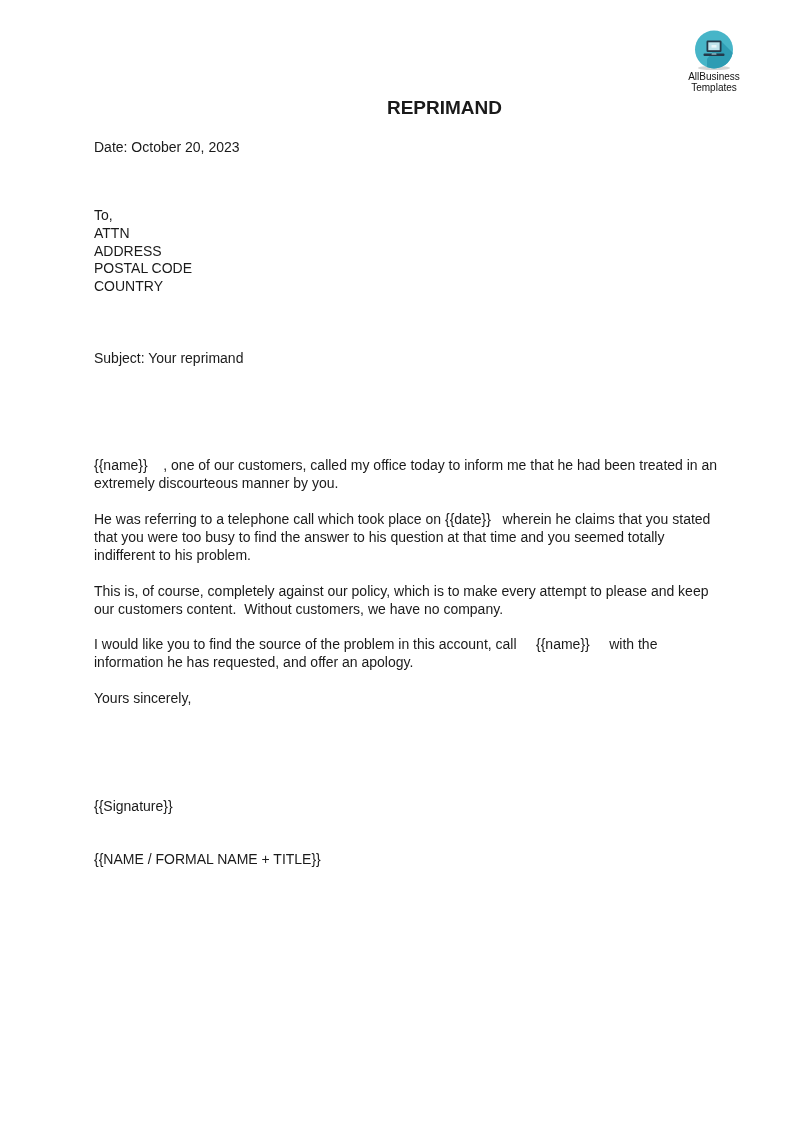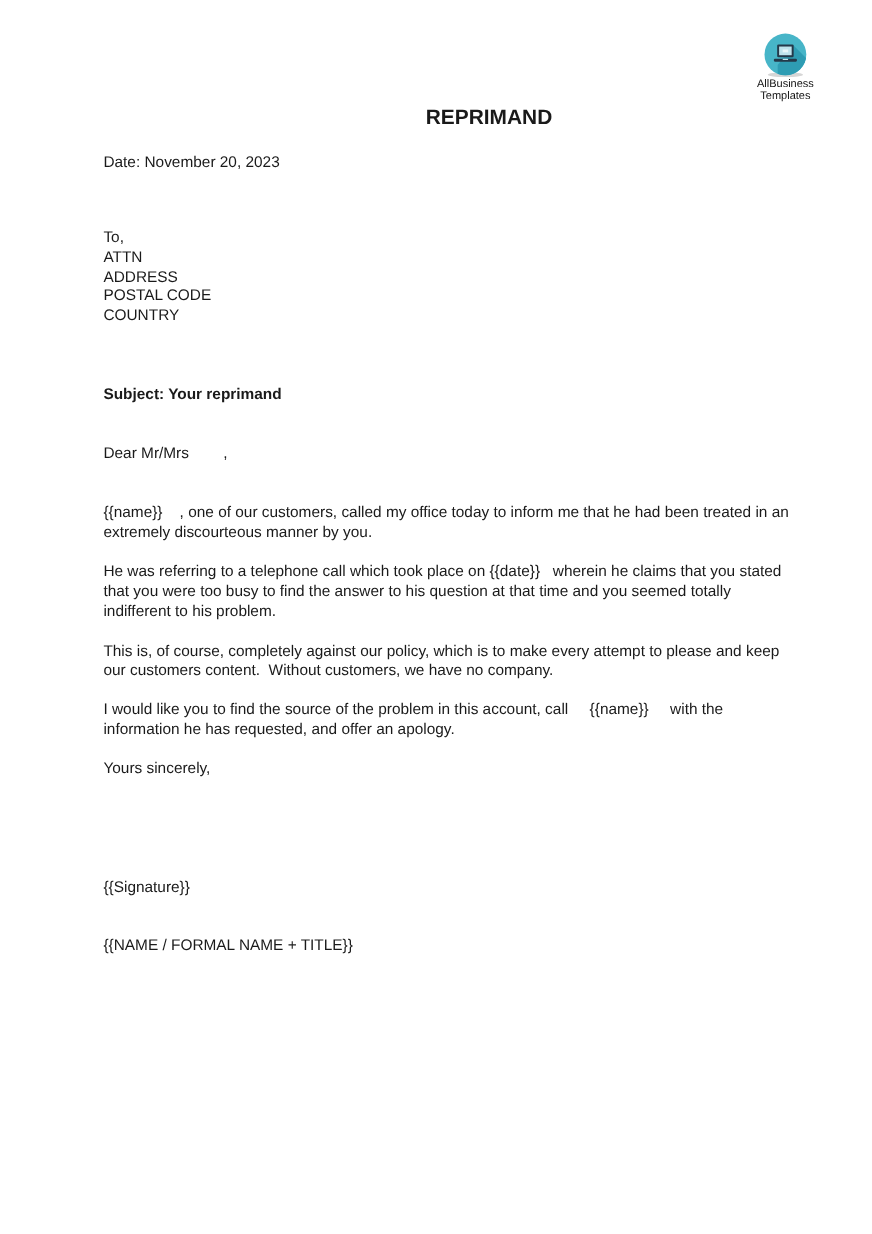--- a/index.html
+++ b/index.html
@@ -53,21 +53,21 @@
     top: 97px;
     text-align: center;
     font-size: 19px;
     font-weight: 700;
     line-height: 22px;
     white-space: normal;
     margin-left: 48px;
   }
   .date      { top: 139px; }
   .recipient { top: 207px; }
-  .subject   { top: 350px; font-weight: 700; }
+  .subject   { top: 350px; font-weight: 400; }
   .salutation{ top: 403px; }
   .para1     { top: 457px; }
   .para2     { top: 511px; }
   .para3     { top: 583px; }
   .para4     { top: 636px; }
   .closing   { top: 690px; }
   .signature { top: 762px; }
 </style>
 </head>
 <body>
@@ -100,31 +100,30 @@
       </svg>
     </div>
     <div class="logo-text">
       <div>AllBusiness</div>
       <div>Templates</div>
     </div>
   </div>
 
   <div class="block title">REPRIMAND</div>
 
-  <div class="block date">Date: November 20, 2023</div>
+  <div class="block date">Date: October 20, 2023</div>
 
   <div class="block recipient">To,
 ATTN
 ADDRESS
 POSTAL CODE
 COUNTRY</div>
 
   <div class="block subject">Subject: Your reprimand</div>
 
-  <div class="block salutation">Dear Mr/Mrs        ,</div>
 
   <div class="block para1">{{name}}    , one of our customers, called my office today to inform me that he had been treated in an
 extremely discourteous manner by you.</div>
 
   <div class="block para2">He was referring to a telephone call which took place on {{date}}   wherein he claims that you stated
 that you were too busy to find the answer to his question at that time and you seemed totally
 indifferent to his problem.</div>
 
   <div class="block para3">This is, of course, completely against our policy, which is to make every attempt to please and keep
 our customers content.  Without customers, we have no company.</div>

